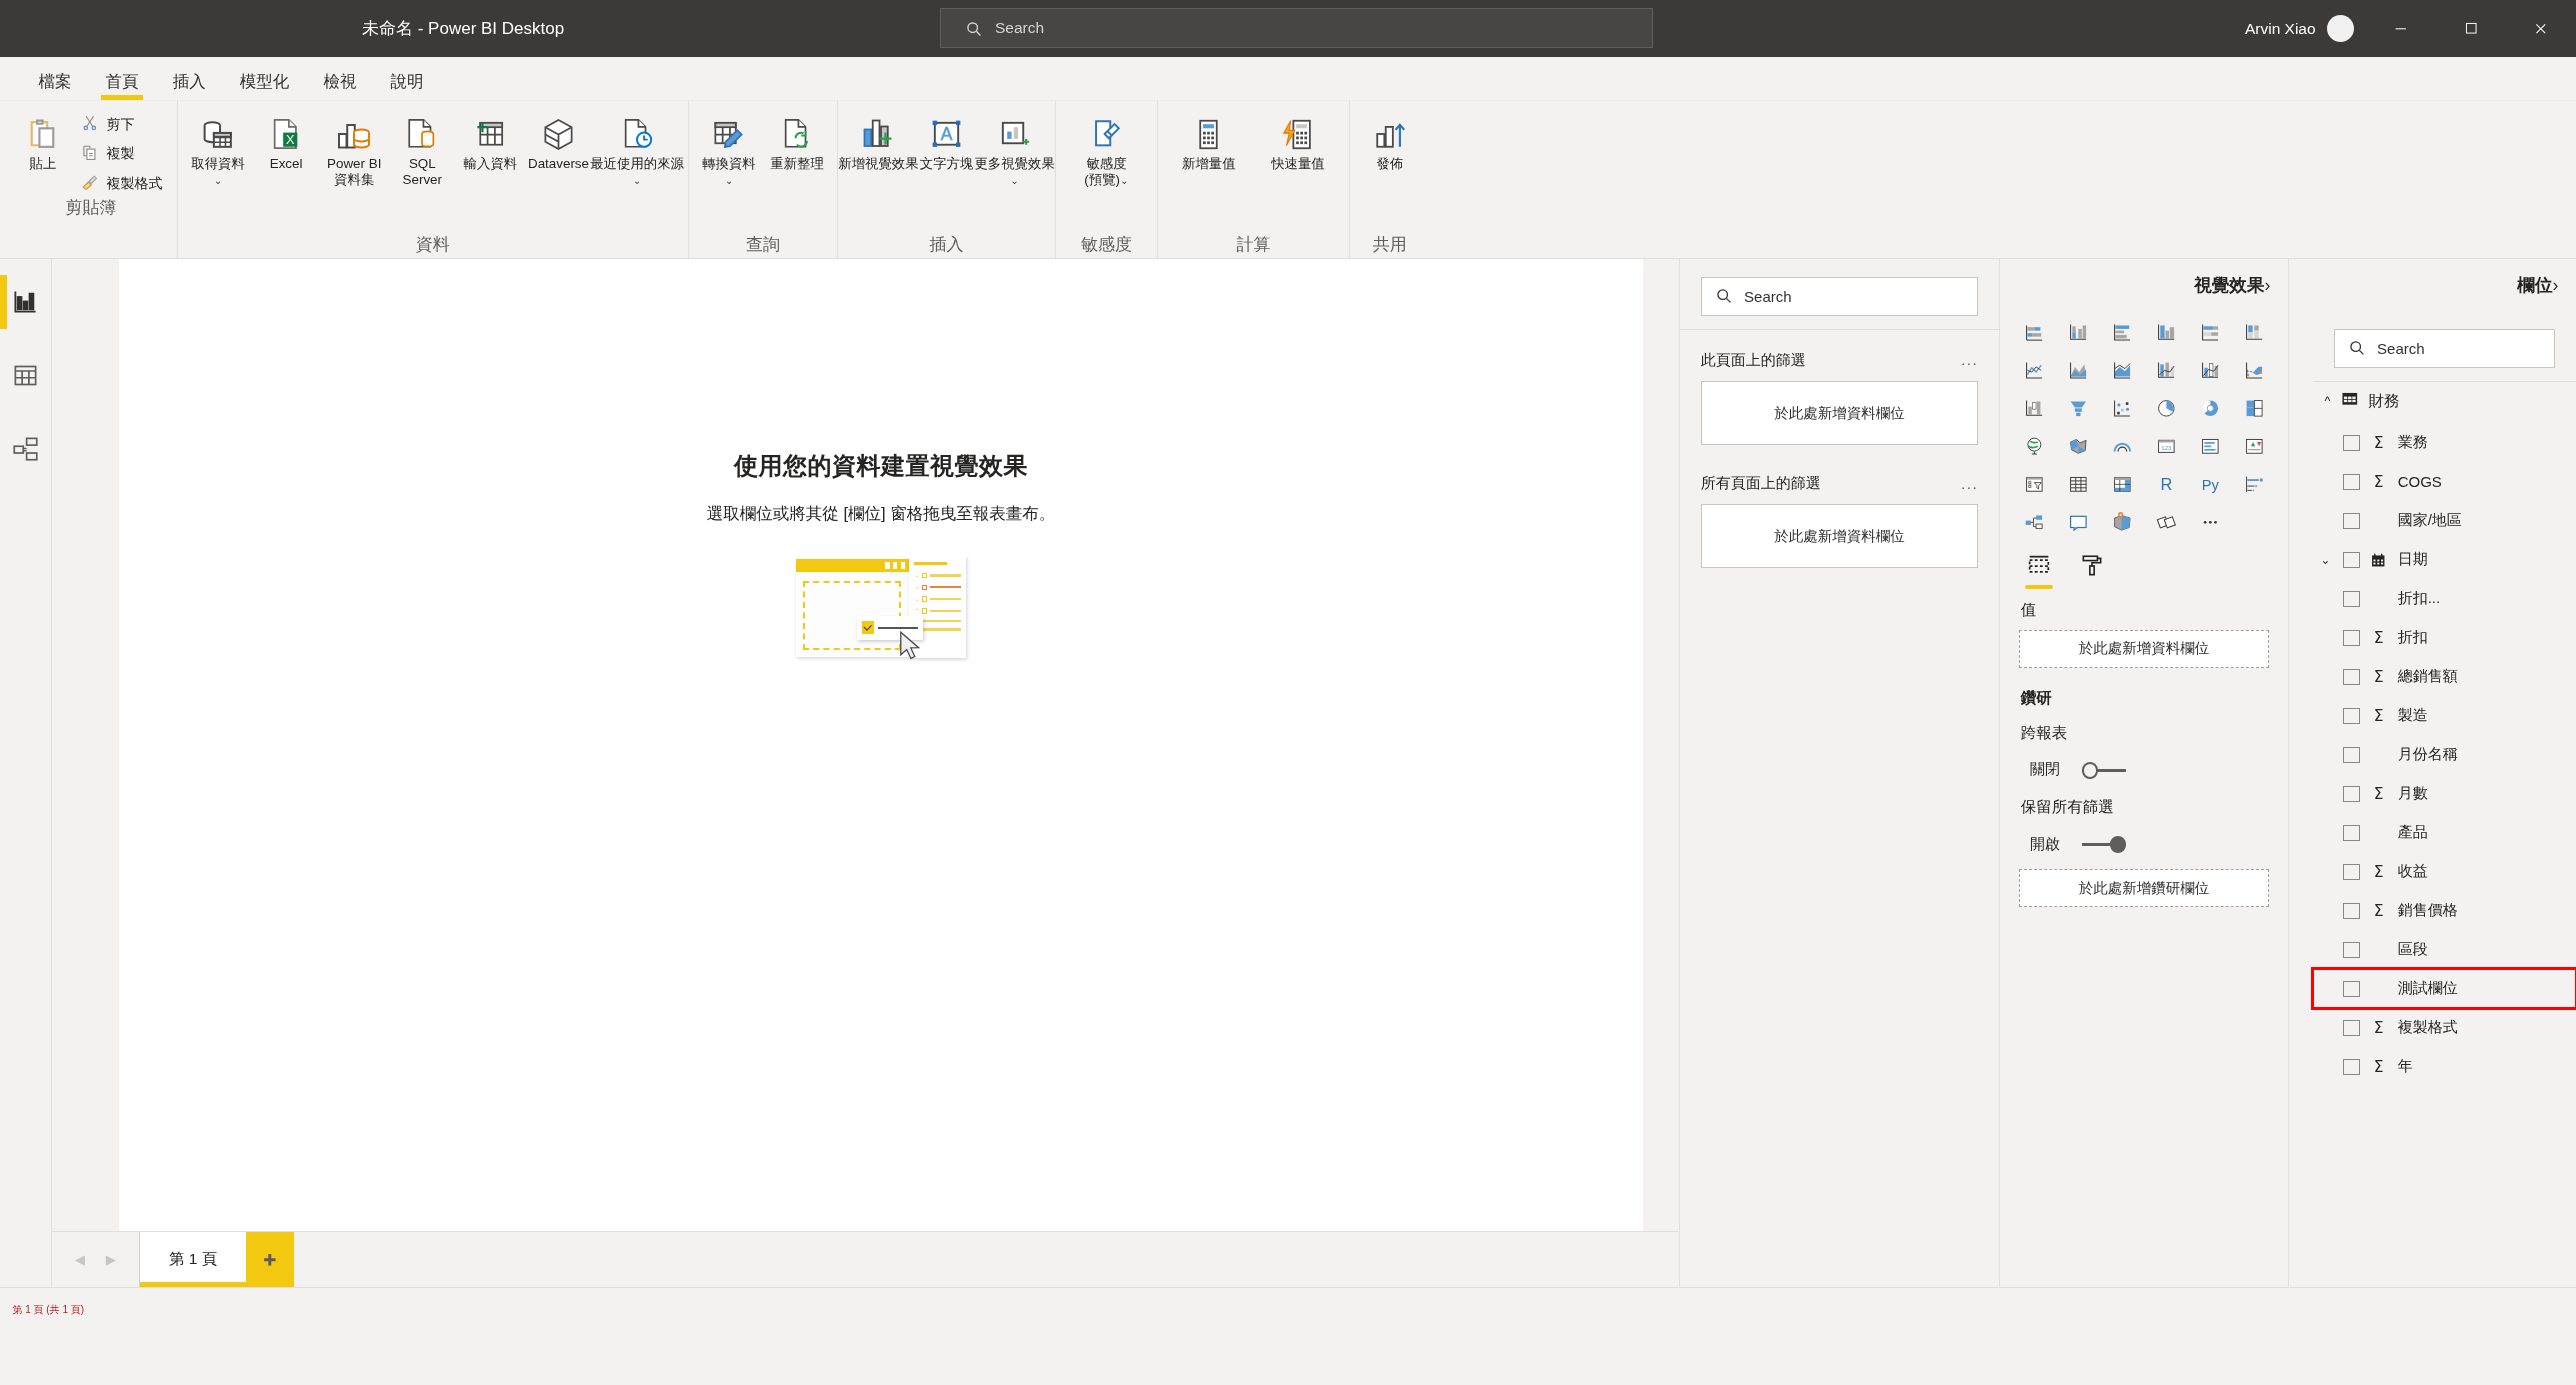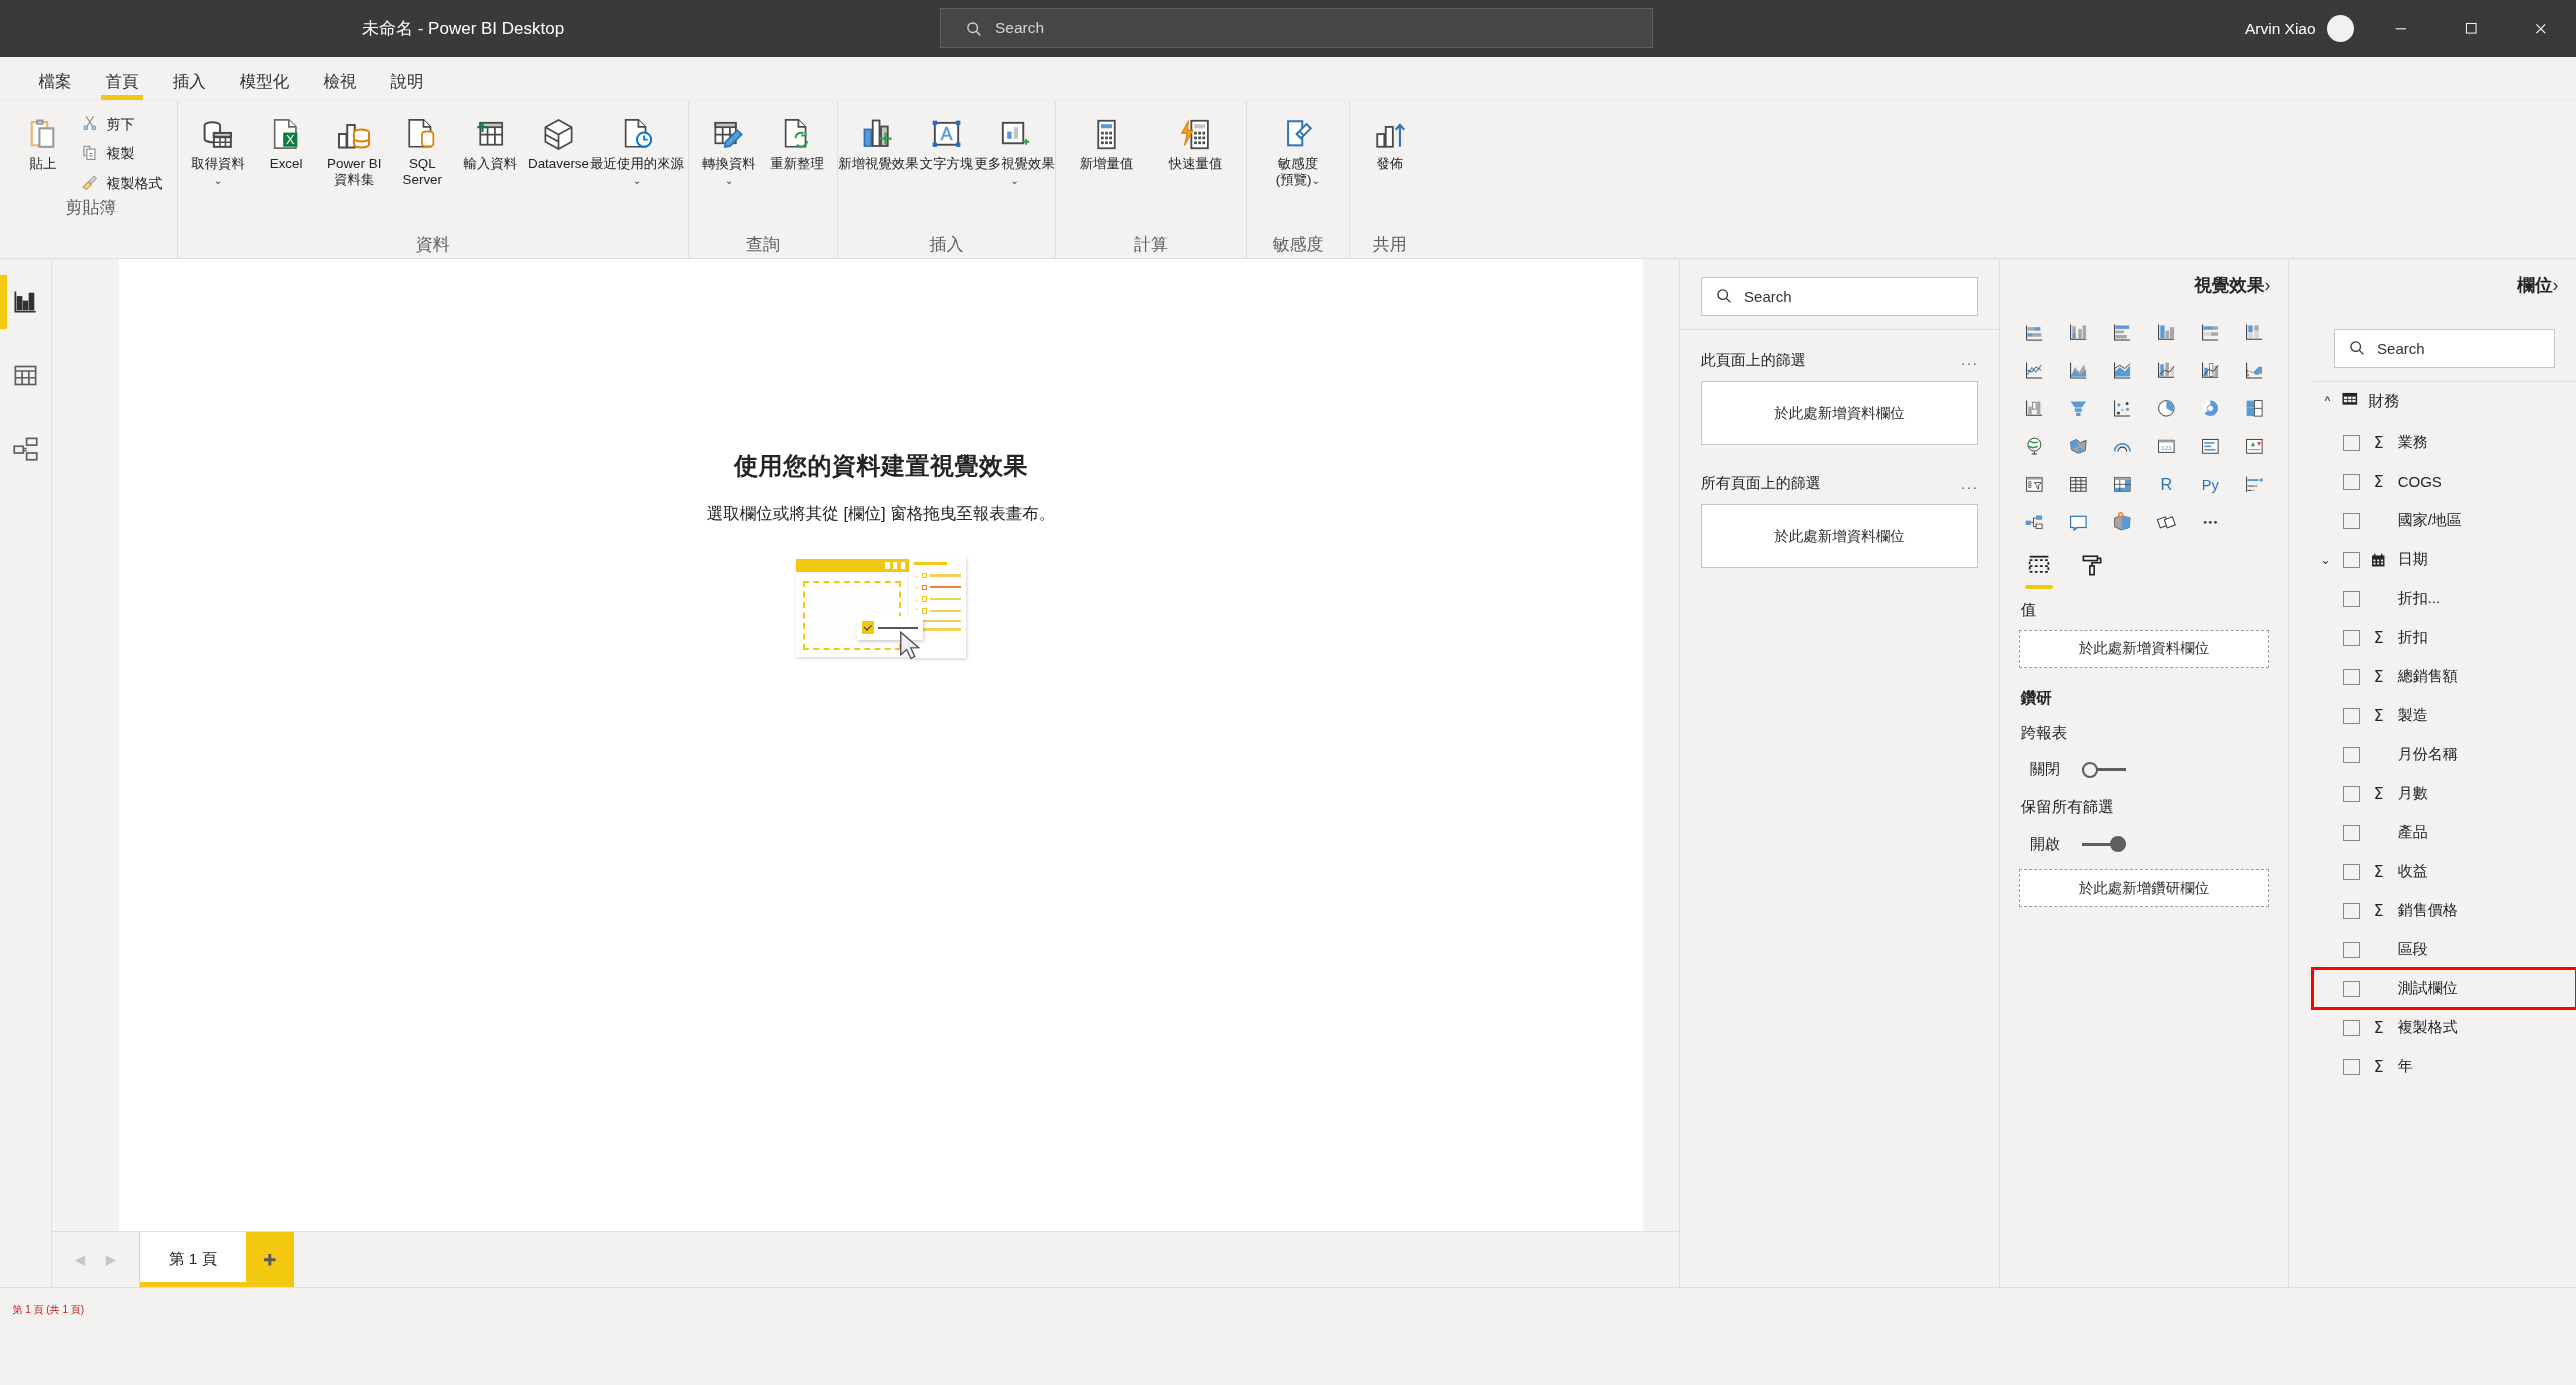--- a/index.html
+++ b/index.html
@@ -211,21 +211,21 @@
     content:""; position:absolute; left:0; right:0; bottom:0; height:4.6px; background:#f2c811;
     border-radius:2.6px;
   }
   .vsec { padding:4.1px 18.6px 0 18.6px; }
   .vsec-label { font-size:15.5px; color:#252423; margin:7.2px 0 8.3px 2.1px; }
   .vsec-label.bold { font-weight:bold; margin-top:20.7px; }
   .dropzone-dash {
     border:0.5px dashed #a19f9d; background:#fff; min-height:38px; display:flex;
     align-items:center; justify-content:center; font-size:14.5px; color:#323130;
   }
-  .toggle-row { display:flex; align-items:center; gap:22px; padding:8.3px 0 0 11.4px; }
+  .toggle-row { display:flex; align-items:flex-end; gap:22px; padding:8.3px 0 0 11.4px; }
   .toggle-lbl { font-size:15px; color:#252423; }
   .tg { width:44px; height:17.6px; position:relative; display:flex; align-items:center; }
   .tg .track { width:44px; height:3.1px; background:#605e5c; }
   .tg .knob {
     position:absolute; width:16.5px; height:16.5px; border-radius:50%; top:0.5px;
     border:2.1px solid #605e5c; background:#f3f2f1; box-sizing:border-box;
   }
   .tg.off .knob { left:0; }
   .tg.on .knob { left:28px; background:#605e5c; border-color:#605e5c; }
   
@@ -524,20 +524,38 @@
             <rect x="11.5" y="7" width="3" height="8" fill="#c8c6c4" stroke="none"></rect>
             <path d="M18 17 h4 M20 15 v4" stroke="#2e9e4f" stroke-width="1.4"></path>
           </svg>
         </span>
         <span class="lbl">
           <span>更多視覺效果</span><span class="caret">⌄</span>
         </span>
       </div>
     </div>
     <div class="rgroup-label">插入</div>
+  </div>
+
+  <div class="rgroup">
+    <div class="rgroup-items">
+      <div class="ritem wide">
+        <span class="ico">
+          <svg width="34" height="34" viewBox="0 0 24 24" fill="#fff" stroke="#2e75b6" stroke-width="1.4">
+            <rect x="5" y="3" width="10" height="17"></rect>
+            <path d="M11 12 L18 5 L21 8 L14 15 z" fill="#fff" stroke="#2e75b6"></path>
+            <path d="M13 10 L16 13" stroke="#2e75b6"></path>
+          </svg>
+        </span>
+        <span class="lbl">
+          <span>敏感度 (預覽)</span><span class="caret">⌄</span>
+        </span>
+      </div>
+    </div>
+    <div class="rgroup-label">敏感度</div>
   </div>
 
   <div class="rgroup">
     <div class="rgroup-items">
       <div class="ritem wide">
         <span class="ico">
           <svg width="33" height="33" viewBox="0 0 24 24" fill="#fff" stroke="#4a4a4a" stroke-width="1.3">
             <rect x="6" y="2" width="12" height="20"></rect>
             <rect x="8" y="4.5" width="8" height="3" fill="#5b9bd5" stroke="none"></rect>
             <g fill="#4a4a4a" stroke="none">
@@ -571,38 +589,20 @@
                 <rect x="14" y="17" width="2" height="2"></rect>
                 <rect x="17" y="17" width="2" height="2"></rect>
             </g>
             <path d="M7 2 L2 11 h4 L4 20 L10 9 H6 z" fill="#f5a623" stroke="#e07b00" stroke-width=".8"></path>
           </svg>
         </span>
         <span class="lbl">快速量值</span>
       </div>
     </div>
     <div class="rgroup-label">計算</div>
-  </div>
-
-  <div class="rgroup">
-    <div class="rgroup-items">
-      <div class="ritem wide">
-        <span class="ico">
-          <svg width="34" height="34" viewBox="0 0 24 24" fill="#fff" stroke="#2e75b6" stroke-width="1.4">
-            <rect x="5" y="3" width="10" height="17"></rect>
-            <path d="M11 12 L18 5 L21 8 L14 15 z" fill="#fff" stroke="#2e75b6"></path>
-            <path d="M13 10 L16 13" stroke="#2e75b6"></path>
-          </svg>
-        </span>
-        <span class="lbl">
-          <span>敏感度 (預覽)</span><span class="caret">⌄</span>
-        </span>
-      </div>
-    </div>
-    <div class="rgroup-label">敏感度</div>
   </div>
 
   <div class="rgroup">
     <div class="rgroup-items">
       <div class="ritem">
         <span class="ico">
           <svg width="34" height="34" viewBox="0 0 24 24" fill="#fff" stroke="#4a4a4a" stroke-width="1.3">
             <rect x="3" y="12" width="5" height="9"></rect>
               <rect x="9" y="7" width="5" height="14"></rect>
             <path d="M19 21 V6 M16 9 L19 5.5 L22 9" stroke="#2e75b6" stroke-width="1.5" fill="none"></path>

